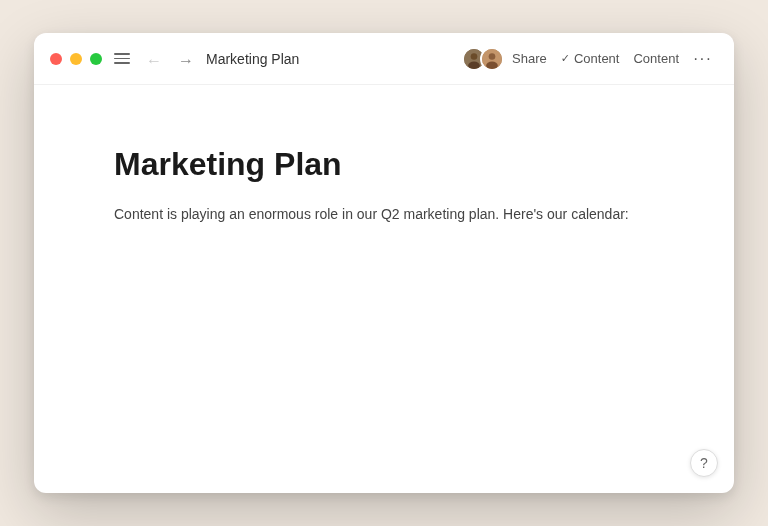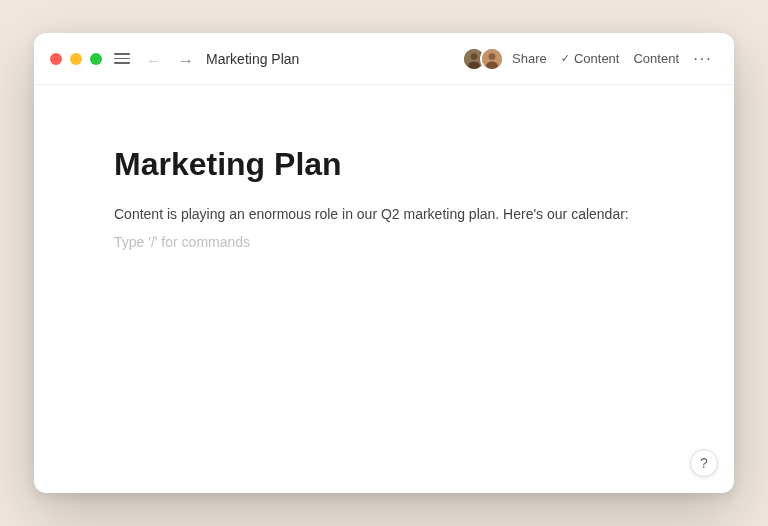--- a/index.html
+++ b/index.html
@@ -178,21 +178,21 @@
       font-weight: 700;
       color: #1a1a1a;
       margin-bottom: 20px;
       line-height: 1.2;
     }
 
     .doc-subtitle {
       font-size: 14px;
       color: #444;
       line-height: 1.6;
-      margin-bottom: 8px;
+      margin-bottom: 36px;
     }
 
     .type-hint {
       font-size: 14px;
       color: #c0c0c0;
       cursor: text;
     }
 
     .help-btn {
       position: absolute;
@@ -276,19 +276,18 @@
 
       <button class="more-btn">
         <span>···</span>
       </button>
     </div>
   </div>
 
   <div class="content-area">
     <h1 class="doc-title">Marketing Plan</h1>
     <p class="doc-subtitle">Content is playing an enormous role in our Q2 marketing plan. Here's our calendar:</p>
-    <p class="type-hint">Type '/' for commands</p>
 
     <button class="help-btn">
       <span>?</span>
     </button>
   </div>
 </div>
 
 </body></html>

